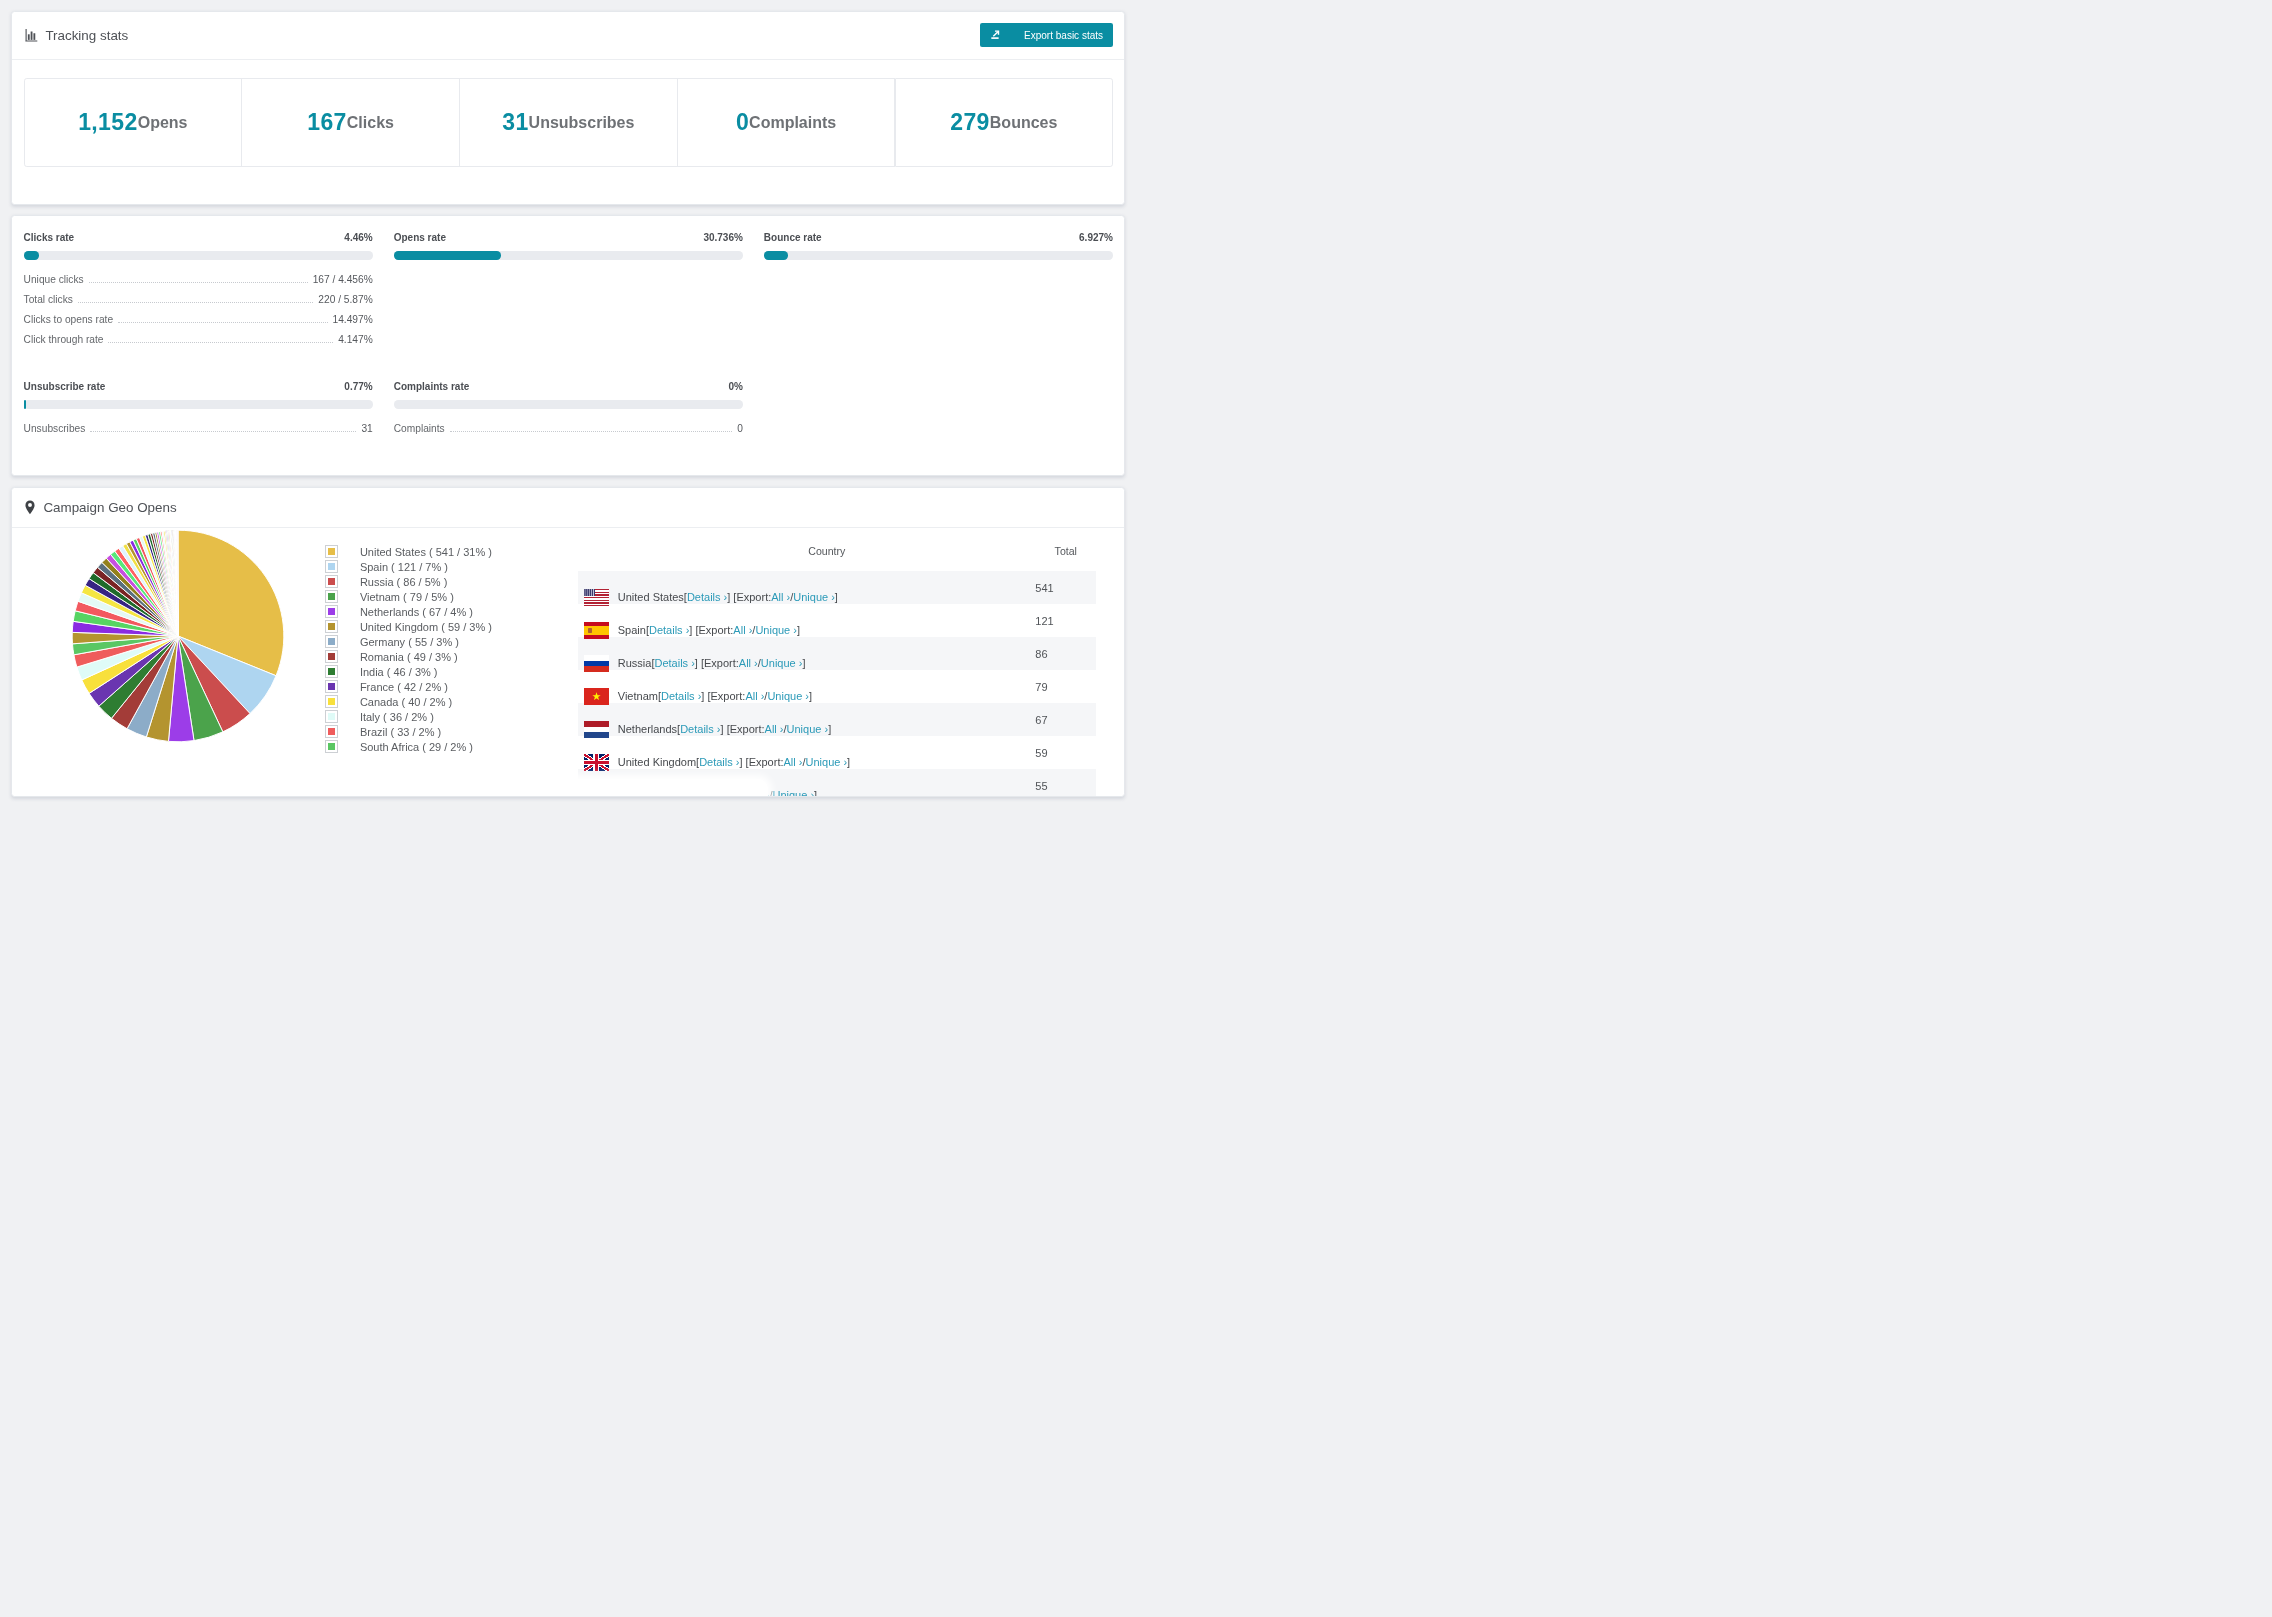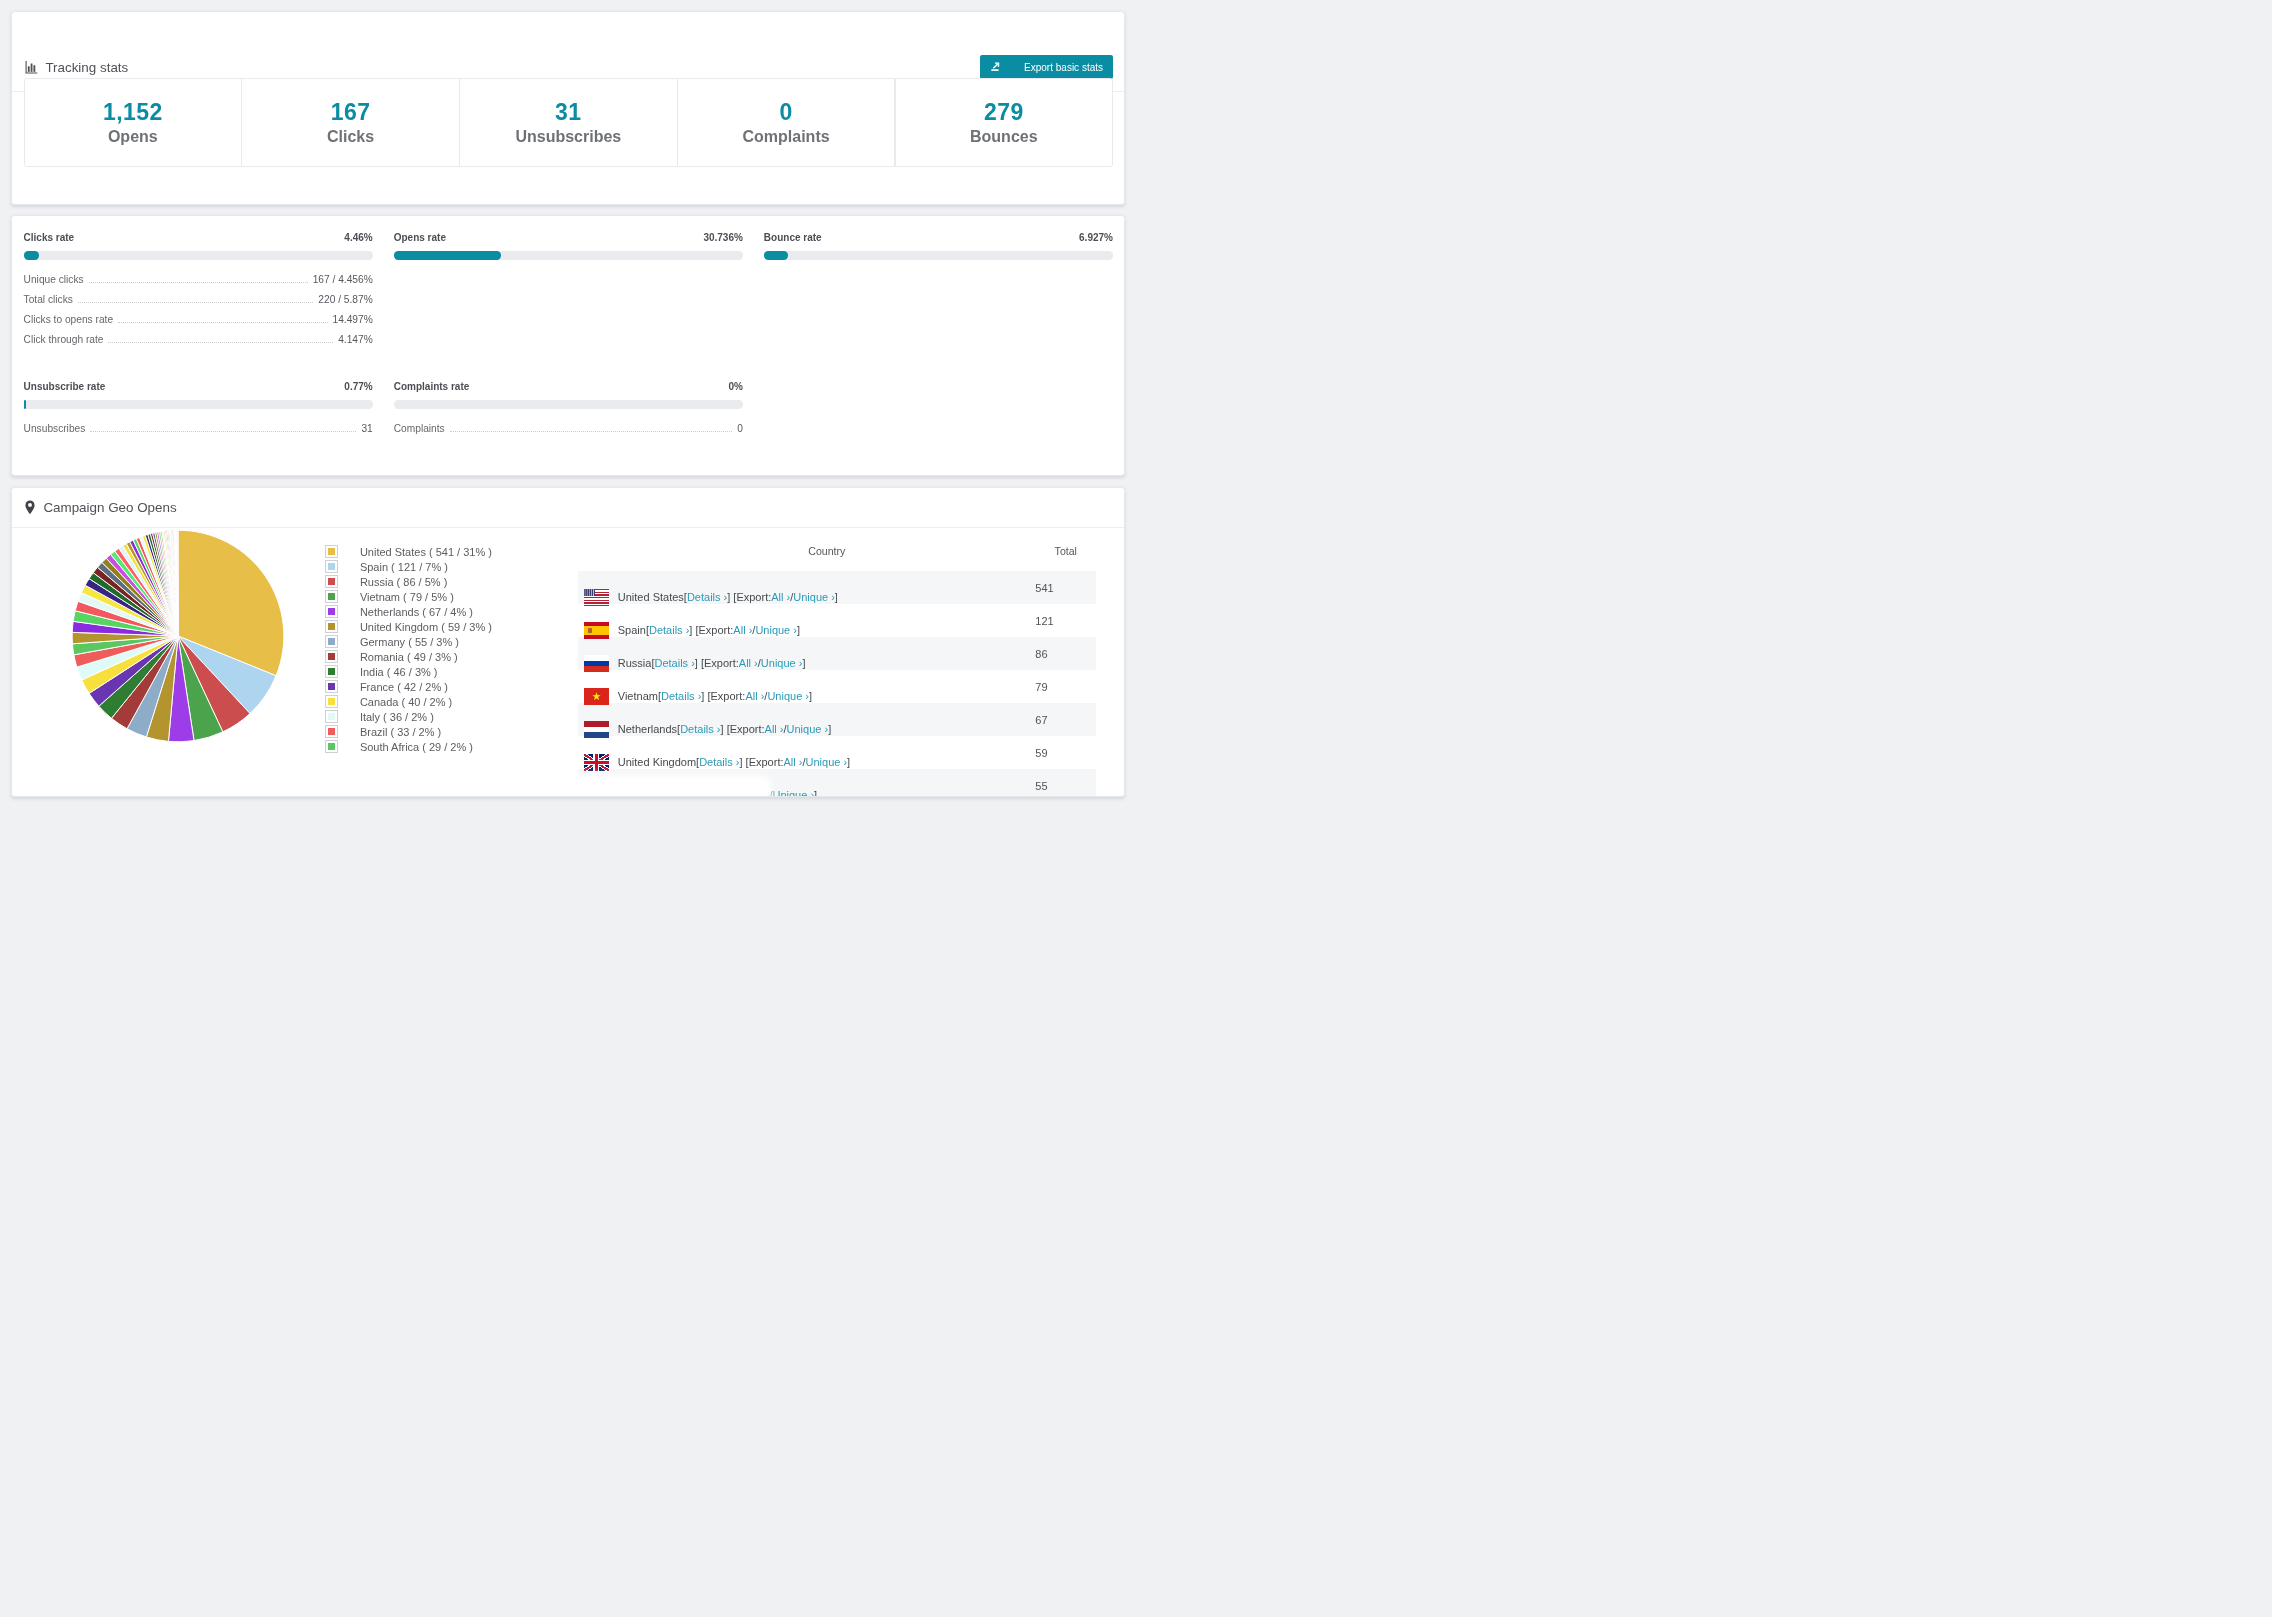--- a/index.html
+++ b/index.html
@@ -16,36 +16,36 @@
     box-sizing:border-box;
   }
   #card-tracking{top:10.6px;height:194px;}
   #card-rates{top:215px;height:261px;}
   #card-geo{top:487px;height:310px;overflow:hidden;}
 
   .card-header{
     display:flex;align-items:center;justify-content:space-between;
     padding:0 11.3px;border-bottom:0.7px solid #eceef1;
   }
-  .h68{height:47px;margin-top:32px;}
+  .h68{height:47px;}
   .h56{height:39px;}
   .card-title{display:flex;align-items:center;gap:7.8px;font-size:13.4px;color:#4e5156;}
   .card-title .icon{display:flex;align-items:center;}
 
   .btn-export{
     background:#0a8da2;color:#fff;border:none;border-radius:2.1px;
     font-family:inherit;font-size:10px;padding:5.6px 10px;
     display:flex;align-items:center;gap:23px;cursor:pointer;
   }
 
   
   .stats-row{position:absolute;left:11.3px;right:11.3px;top:66px;display:flex;}
   .stat-box{
     flex:1;height:89px;border:0.7px solid #e8eaee;margin-left:-0.7px;
-    display:flex;flex-direction:column;align-items:center;justify-content:center;
+    display:flex;align-items:center;justify-content:center;
     background:#fff;box-sizing:border-box;
   }
   .stat-box:first-child{margin-left:0;border-radius:2.8px 0 0 2.8px;}
   .stat-box:last-child{border-radius:0 2.8px 2.8px 0;}
   .stat-value{font-size:23px;font-weight:bold;color:#0a8da2;letter-spacing:0.4px;}
   .stat-label{font-size:16px;color:#6e7175;margin-top:2px;font-weight:bold;}
 
   
   .rates-grid{
     padding:15.5px 11.3px;display:grid;grid-template-columns:1fr 1fr 1fr;

